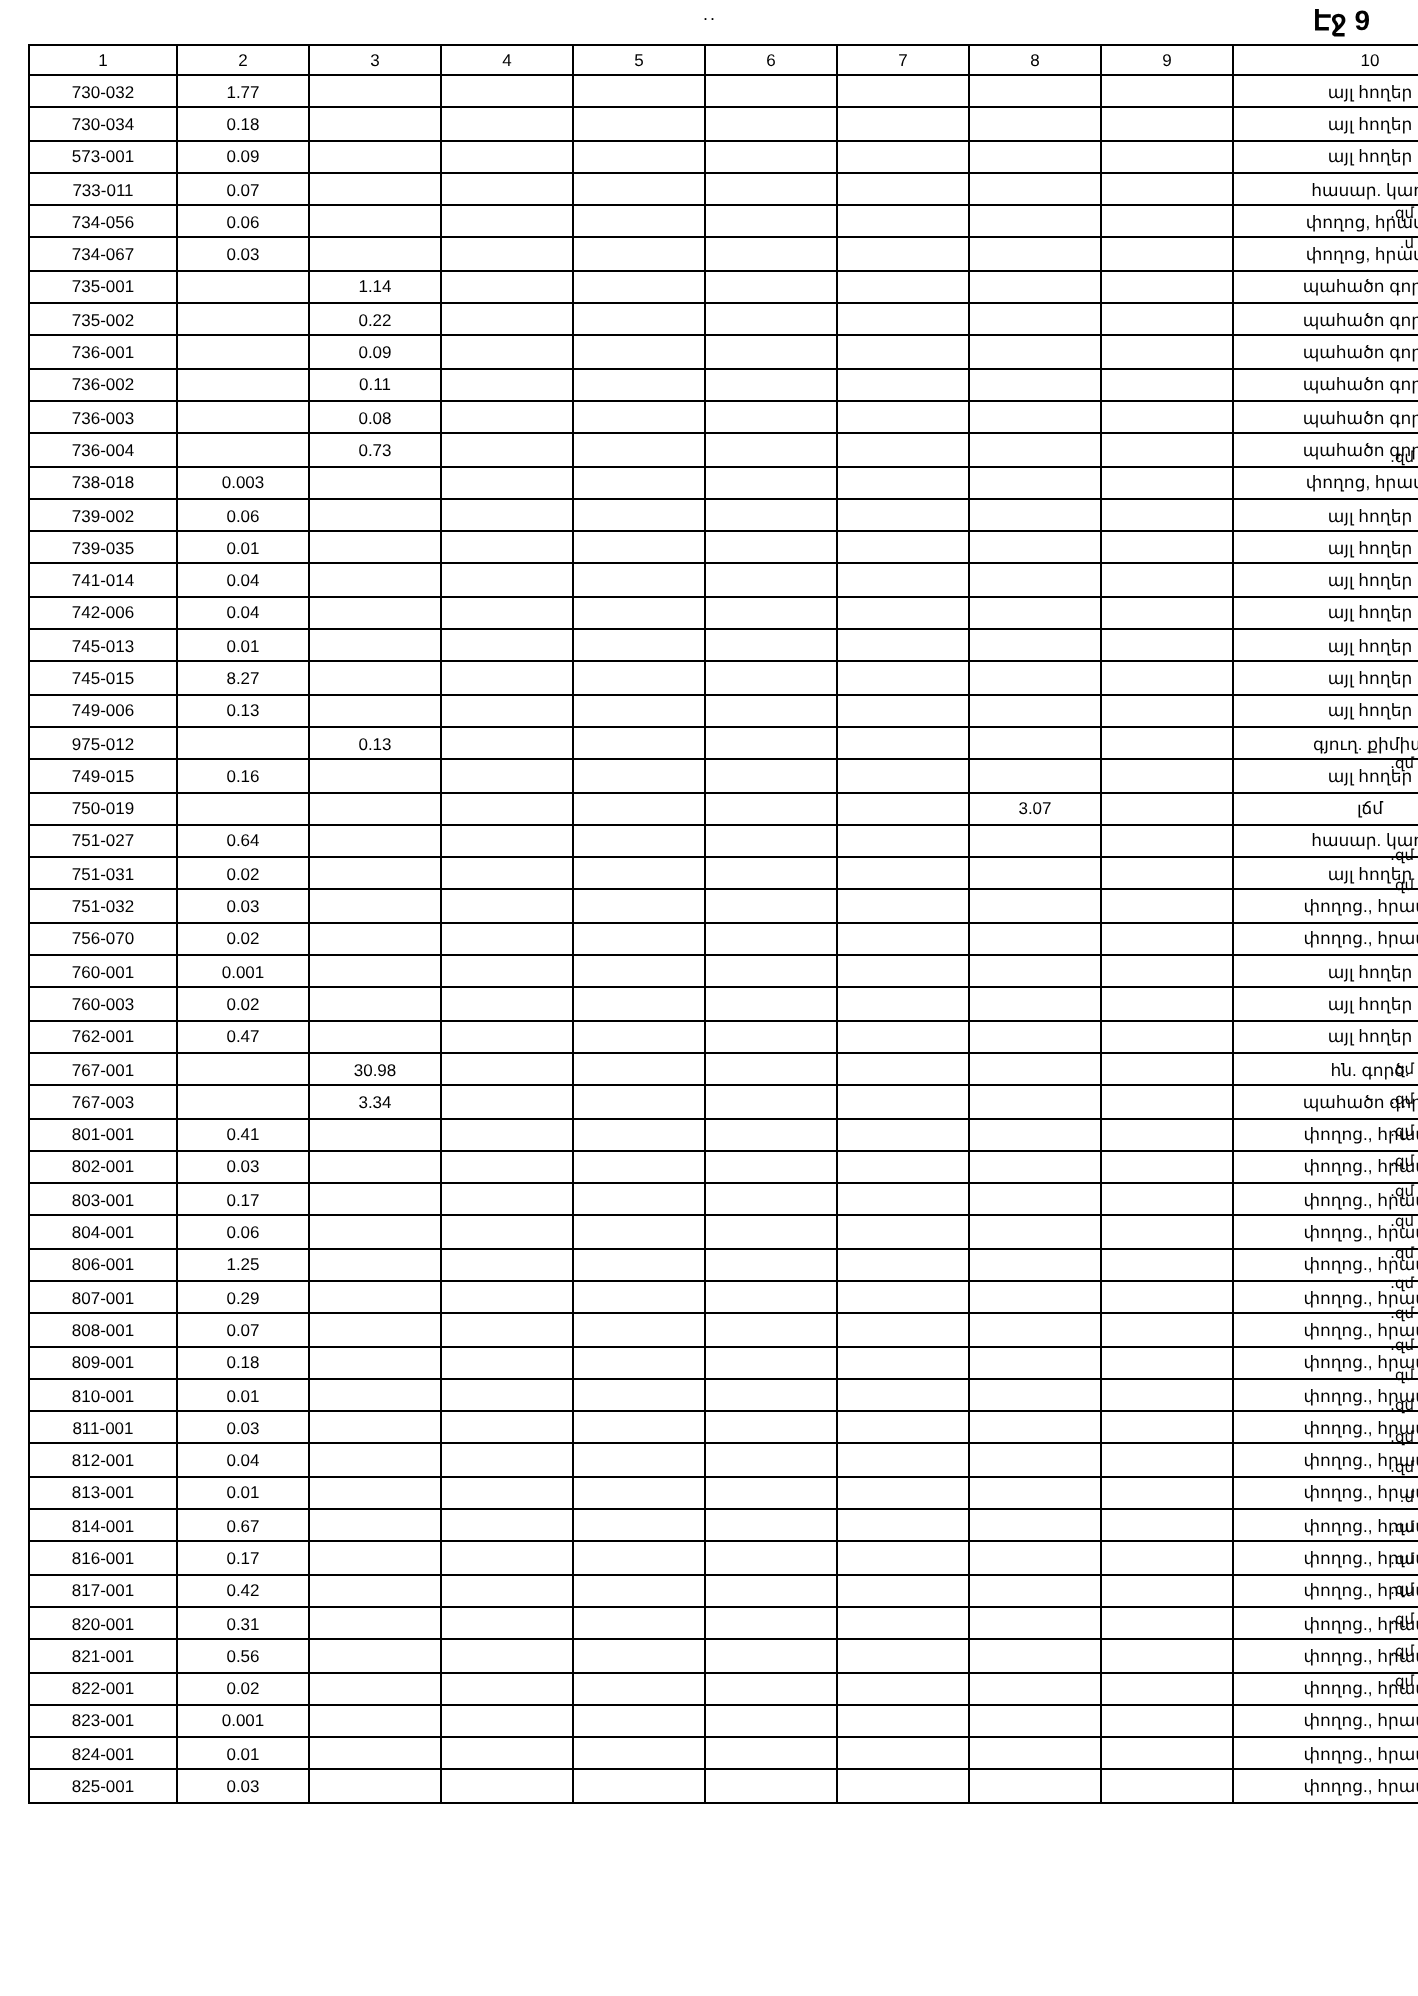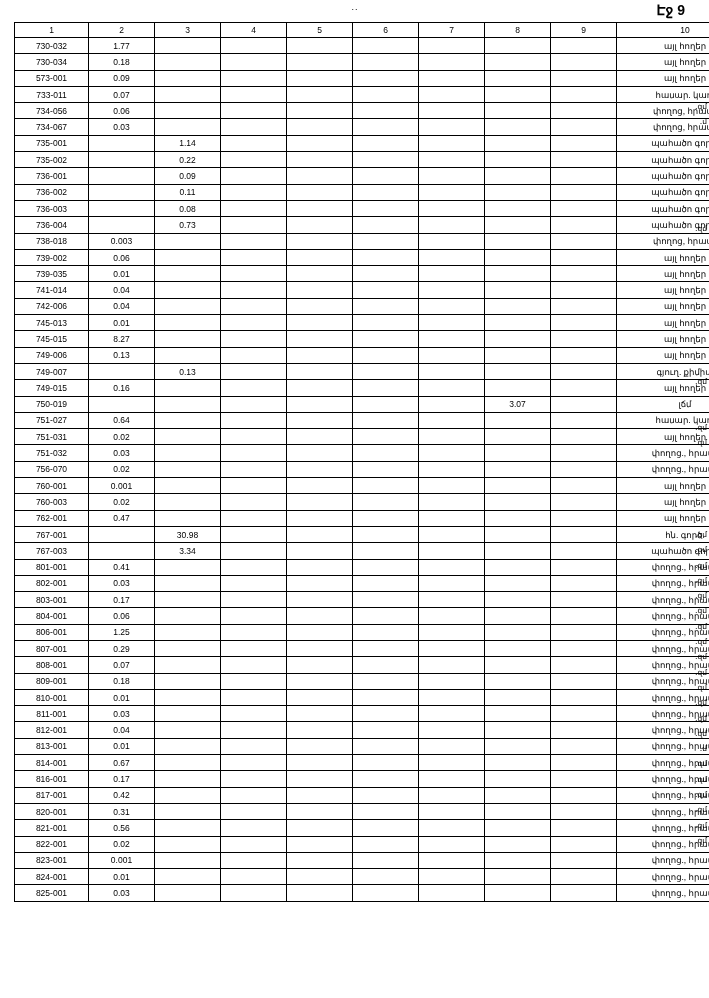--- a/index.html
+++ b/index.html
@@ -369,21 +369,21 @@
           <td></td>
           <td></td>
           <td></td>
           <td></td>
           <td></td>
           <td></td>
           <td></td>
           <td class="c-note">այլ հողեր</td>
         </tr>
         <tr>
-          <td class="c-code">749-007</td>
+          <td class="c-code">975-012</td>
           <td></td>
           <td>0.13</td>
           <td></td>
           <td></td>
           <td></td>
           <td></td>
           <td></td>
           <td></td>
           <td class="c-note">գյուղ. քիմիա</td>
         </tr>

